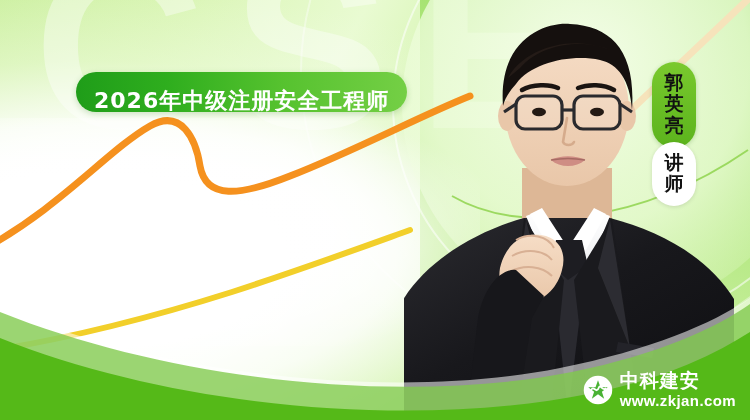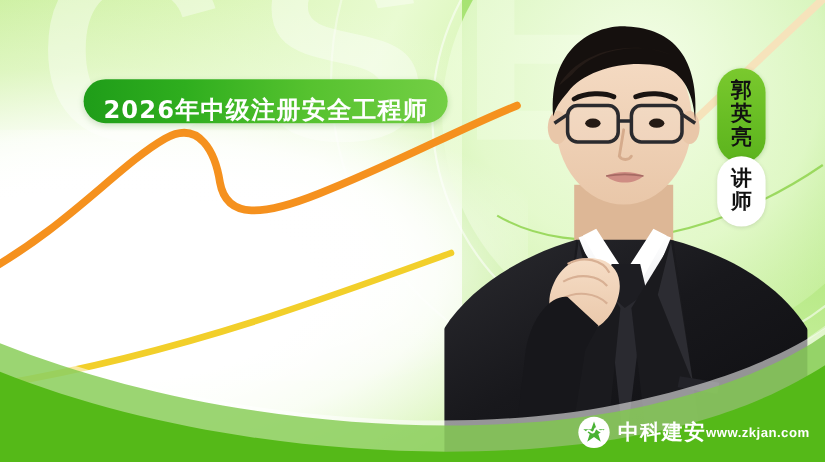--- a/index.html
+++ b/index.html
@@ -157,26 +157,26 @@
     pointer-events:none;
   }
 
   
   .logo{
     position:absolute;right:14px;bottom:12px;
     display:flex;align-items:center;gap:7px;
     z-index:9;
   }
   .logo-mark{width:30px;height:30px;flex:0 0 30px;}
-  .logo-txt{display:flex;flex-direction:row;line-height:1;}
+  .logo-txt{display:flex;flex-direction:column;line-height:1;}
   .logo-name{
     color:#ffffff;font-size:19px;font-weight:700;letter-spacing:1px;
   }
   .logo-url{
-    color:#ffffff;font-size:12px;font-weight:700;letter-spacing:0.4px;margin-top:3px;
+    color:#ffffff;font-size:15px;font-weight:700;letter-spacing:0.4px;margin-top:3px;
     font-family:"Liberation Sans",sans-serif;
   }
 </style>
 </head>
 <body>
 
 <div class="poster">
 
   <div class="bg-base"></div>
   <div class="bg-rightwash"></div>

